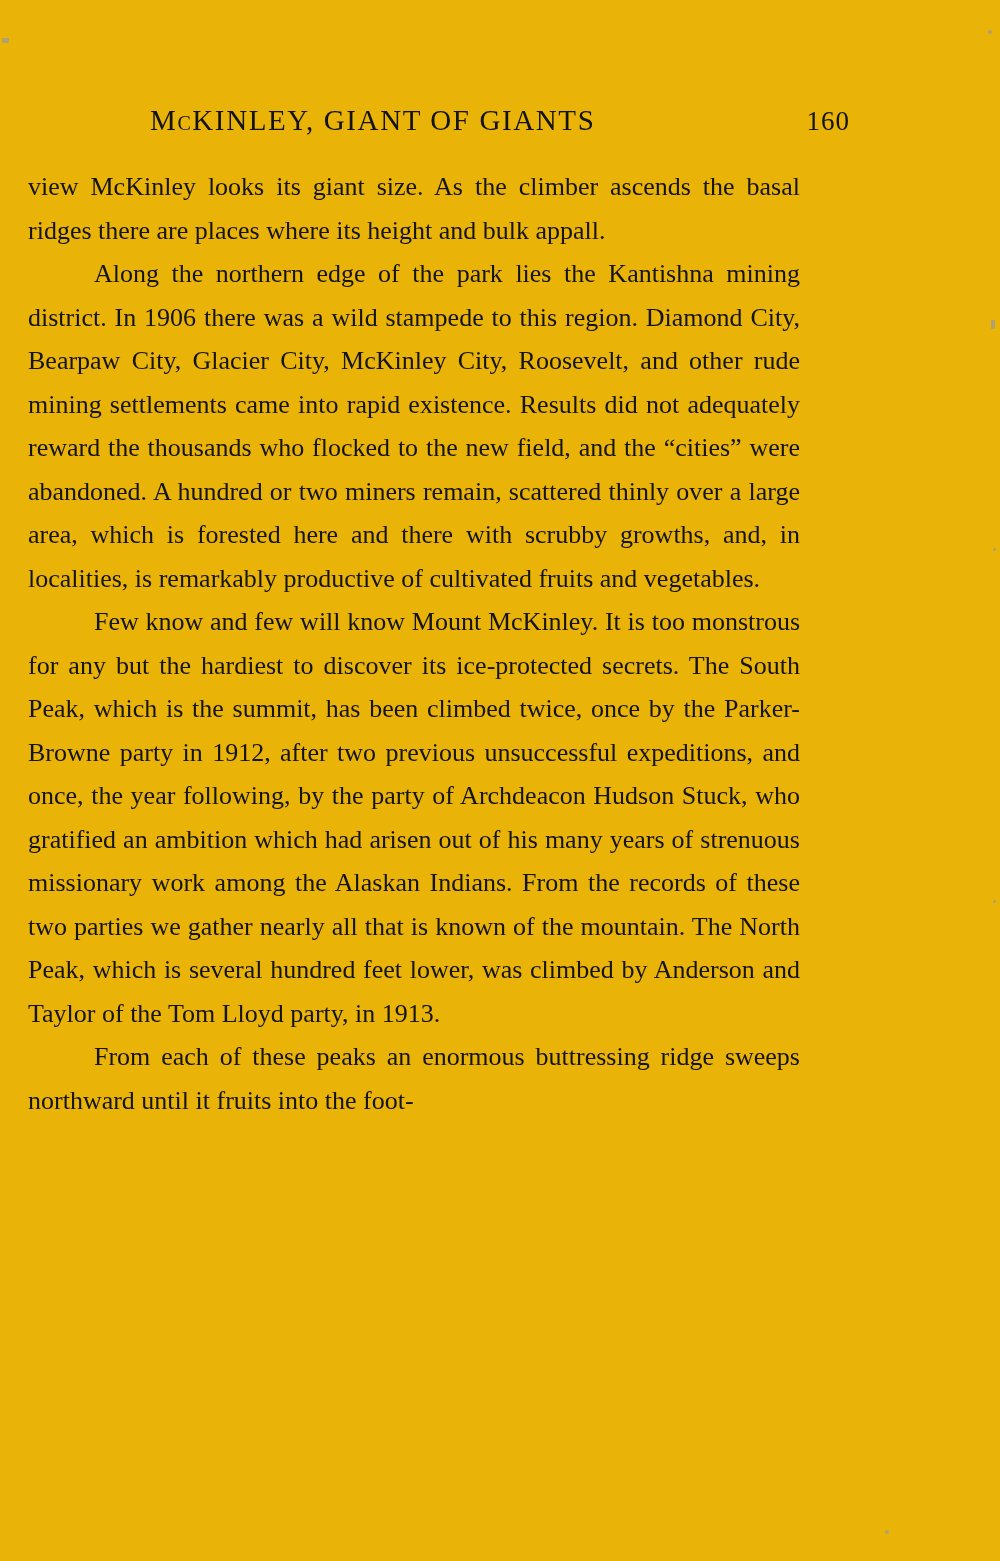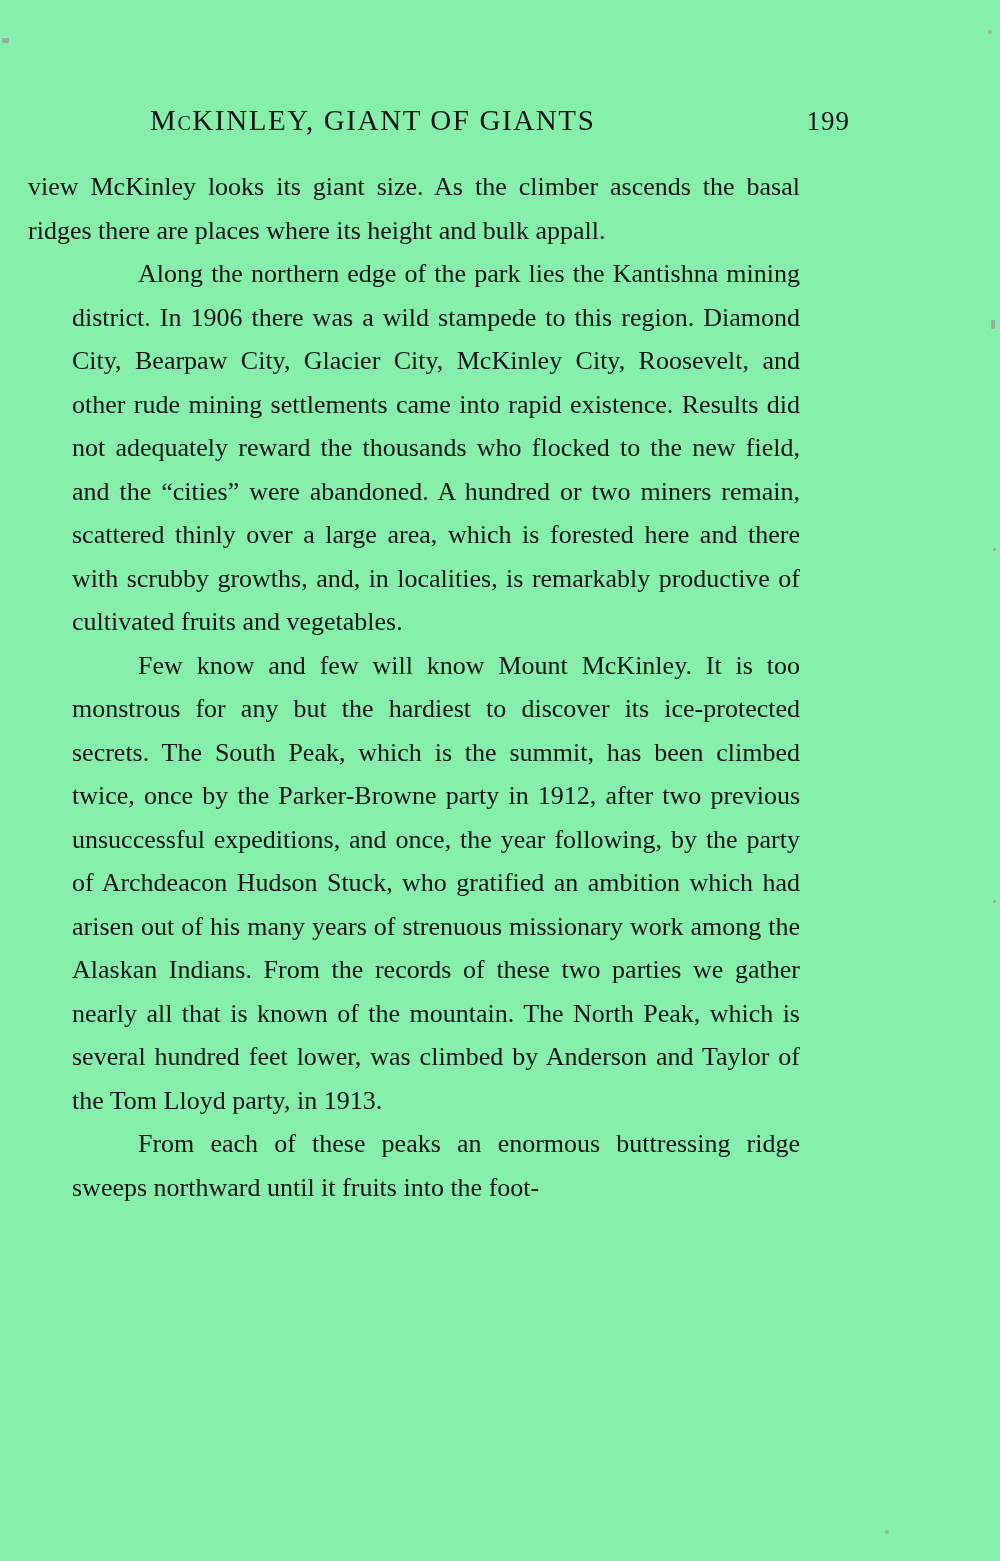--- a/index.html
+++ b/index.html
@@ -11,21 +11,21 @@
     width: 1000px;
     height: 1561px;
     position: relative;
     font-family: "Liberation Serif", "DejaVu Serif", serif;
     color: #1a1a1a;
     overflow: hidden;
   }
   .page {
     position: absolute;
     inset: 0;
-    background: #86efac;
+    background: #eab308;
   }
   
   .speck {
     position: absolute;
     background: #9b9b93;
     border-radius: 50%;
     opacity: .75;
   }
   .speck.s1 { left: 2px;   top: 38px;  width: 7px;  height: 5px;  border-radius: 1px; }
   .speck.s2 { left: 988px; top: 30px;  width: 4px;  height: 4px;  }
@@ -65,42 +65,41 @@
     text-align: justify;
     text-justify: inter-word;
     color: #141414;
   }
   .body-text p {
     margin: 0;
     text-indent: 0;
   }
   .body-text p.indent {
     text-indent: 66px;
-    margin-left: 44px;
   }
   
   .body-text p:last-child {
     text-align: justify;
   }
 </style>
 </head>
 <body>
 
 <div class="page">
 
   <div class="speck s1"></div>
   <div class="speck s2"></div>
   <div class="speck s3"></div>
   <div class="speck s4"></div>
   <div class="speck s5"></div>
   <div class="speck s6"></div>
 
   <div class="running-head">
     <span class="title-text">McKINLEY, GIANT OF GIANTS</span>
-    <span class="folio">199</span>
+    <span class="folio">160</span>
   </div>
 
   <div class="body-text">
     <p>view McKinley looks its giant size.  As the climber ascends the basal ridges there are places where its height and bulk appall.</p>
     <p class="indent">Along the northern edge of the park lies the Kantishna mining district.  In 1906 there was a wild stampede to this region.  Diamond City, Bearpaw City, Glacier City, McKinley City, Roosevelt, and other rude mining settlements came into rapid existence. Results did not adequately reward the thousands who flocked to the new field, and the “cities” were abandoned.  A hundred or two miners remain, scattered thinly over a large area, which is forested here and there with scrubby growths, and, in localities, is remarkably productive of cultivated fruits and vegetables.</p>
     <p class="indent">Few know and few will know Mount McKinley. It is too monstrous for any but the hardiest to discover its ice-protected secrets.  The South Peak, which is the summit, has been climbed twice, once by the Parker-Browne party in 1912, after two previous unsuccessful expeditions, and once, the year following, by the party of Archdeacon Hudson Stuck, who gratified an ambition which had arisen out of his many years of strenuous missionary work among the Alaskan Indians.  From the records of these two parties we gather nearly all that is known of the mountain.  The North Peak, which is several hundred feet lower, was climbed by Anderson and Taylor of the Tom Lloyd party, in 1913.</p>
     <p class="indent">From each of these peaks an enormous buttressing ridge sweeps northward until it fruits into the foot-</p>
   </div>
 
 </div>

